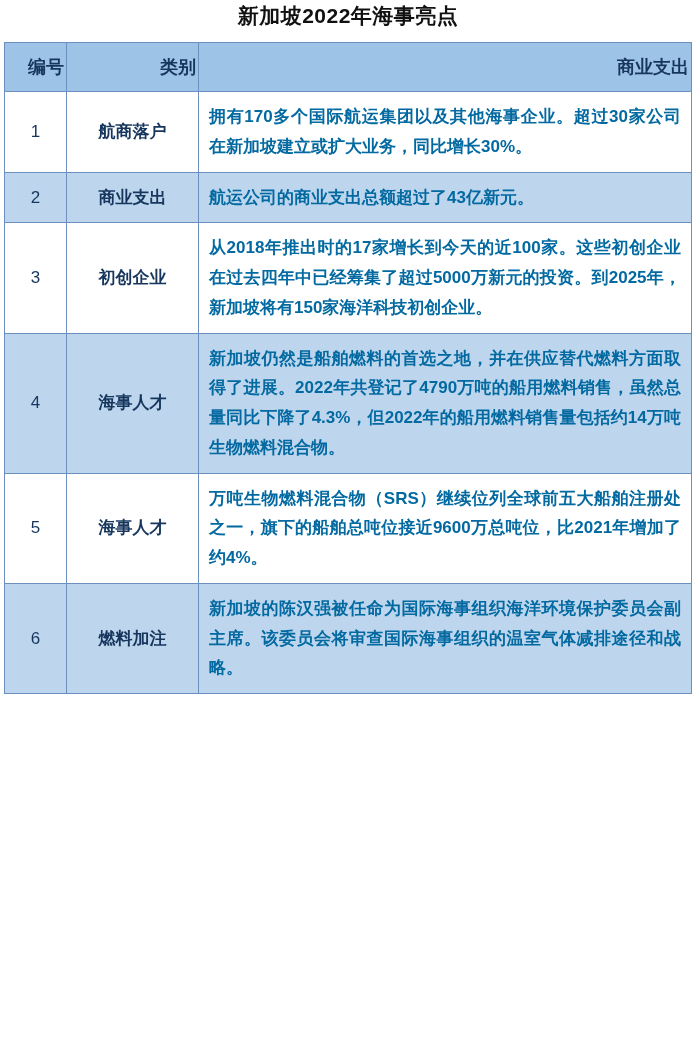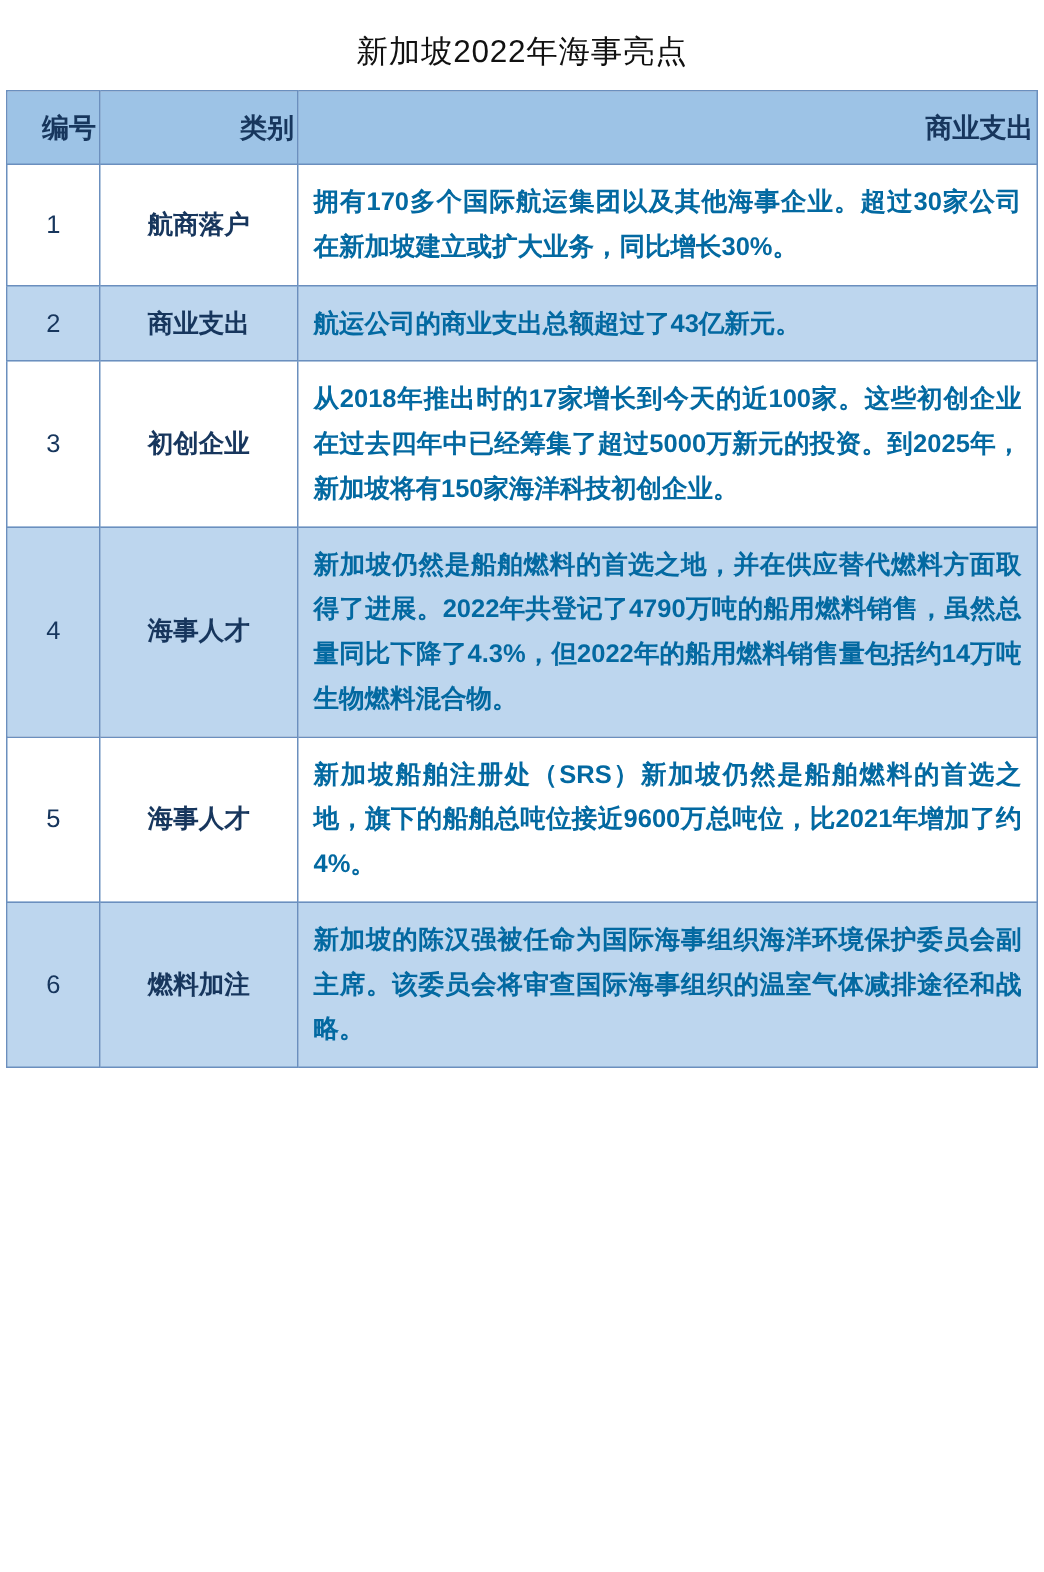--- a/index.html
+++ b/index.html
@@ -17,23 +17,23 @@
   .page {
     width: 696px;
     height: 1048px;
     box-sizing: border-box;
     padding: 0;
     position: relative;
   }
   .title {
     text-align: center;
     font-size: 21px;
-    font-weight: normal;
+    font-weight: bold;
     color: #111111;
-    padding: 20px 0 12px 0;
+    padding: 2px 0 12px 0;
     letter-spacing: 0.5px;
   }
   table.maintable {
     border-collapse: collapse;
     width: 688px;
     margin: 0 4px;
     table-layout: fixed;
   }
   table.maintable th,
   table.maintable td {
@@ -121,21 +121,21 @@
         <td class="cell-detail">从2018年推出时的17家增长到今天的近100家。这些初创企业在过去四年中已经筹集了超过5000万新元的投资。到2025年，新加坡将有150家海洋科技初创企业。</td>
       </tr>
       <tr class="row-shade">
         <td class="cell-no">4</td>
         <td class="cell-cat">海事人才</td>
         <td class="cell-detail">新加坡仍然是船舶燃料的首选之地，并在供应替代燃料方面取得了进展。2022年共登记了4790万吨的船用燃料销售，虽然总量同比下降了4.3%，但2022年的船用燃料销售量包括约14万吨生物燃料混合物。</td>
       </tr>
       <tr class="row-light">
         <td class="cell-no">5</td>
         <td class="cell-cat">海事人才</td>
-        <td class="cell-detail">新加坡船舶注册处（SRS）新加坡仍然是船舶燃料的首选之地，旗下的船舶总吨位接近9600万总吨位，比2021年增加了约4%。</td>
+        <td class="cell-detail">万吨生物燃料混合物（SRS）继续位列全球前五大船舶注册处之一，旗下的船舶总吨位接近9600万总吨位，比2021年增加了约4%。</td>
       </tr>
       <tr class="row-shade">
         <td class="cell-no">6</td>
         <td class="cell-cat">燃料加注</td>
         <td class="cell-detail">新加坡的陈汉强被任命为国际海事组织海洋环境保护委员会副主席。该委员会将审查国际海事组织的温室气体减排途径和战略。</td>
       </tr>
     </tbody>
   </table>
 
 </div>

